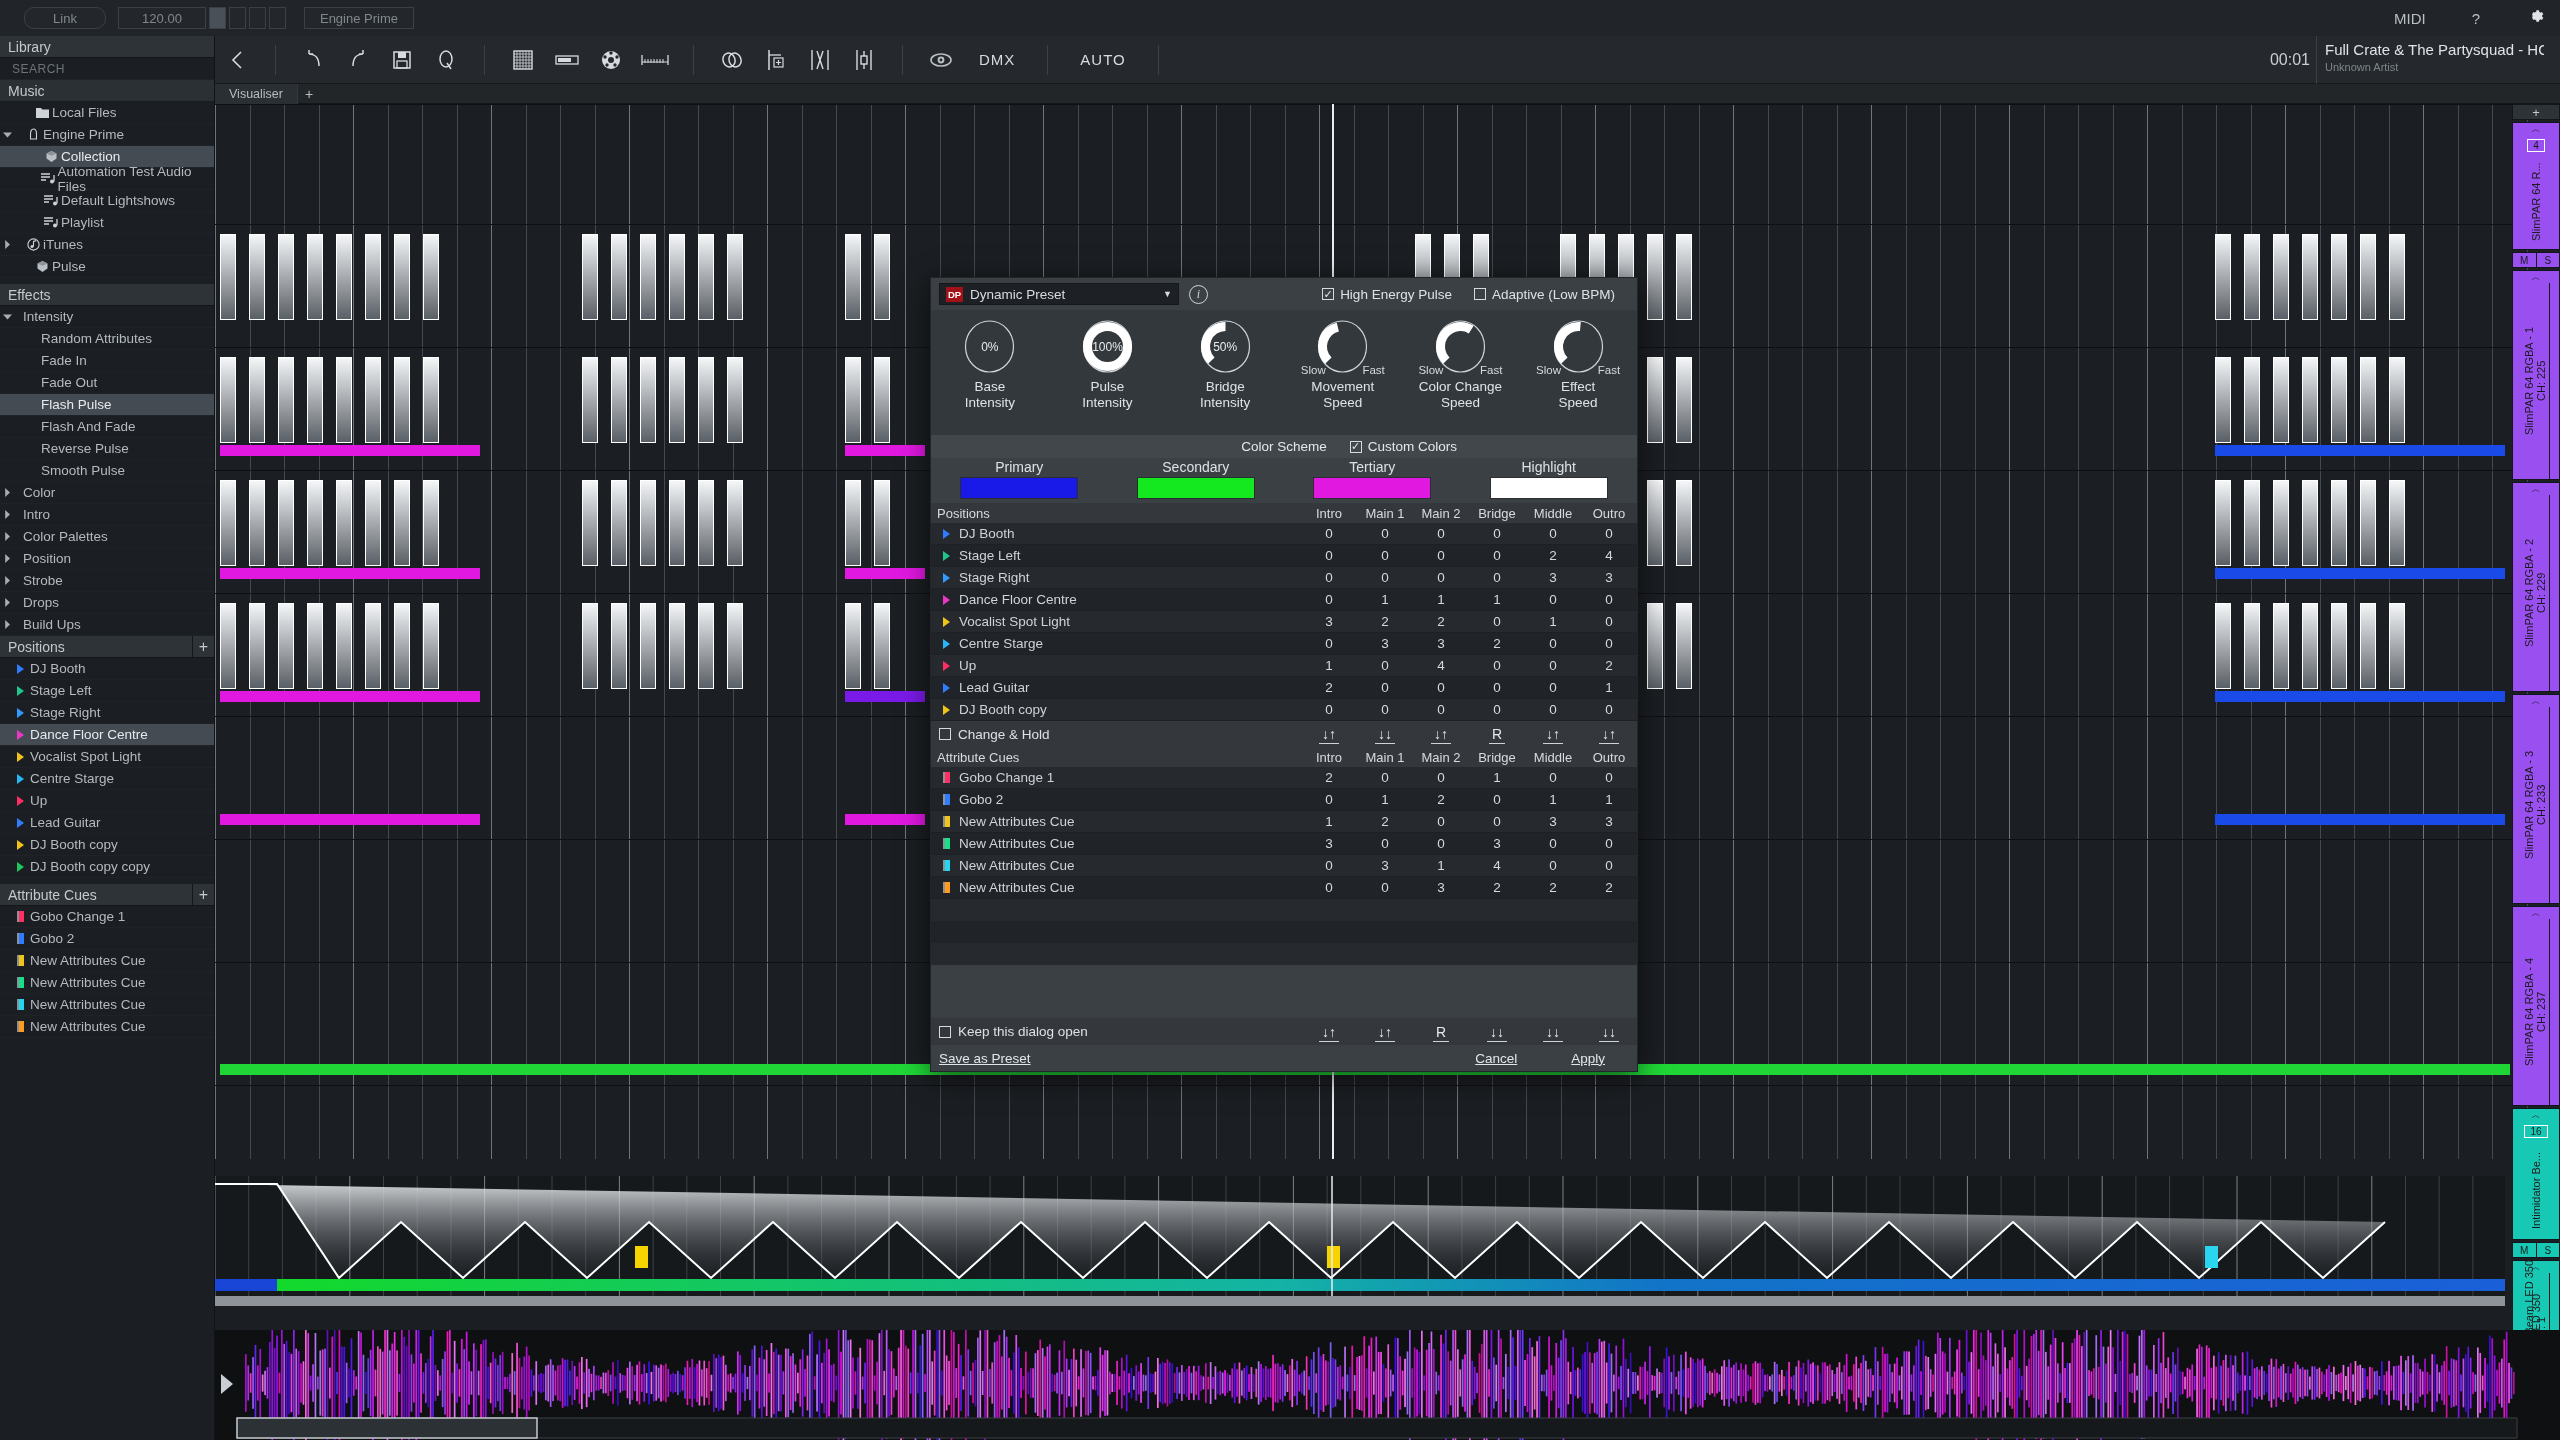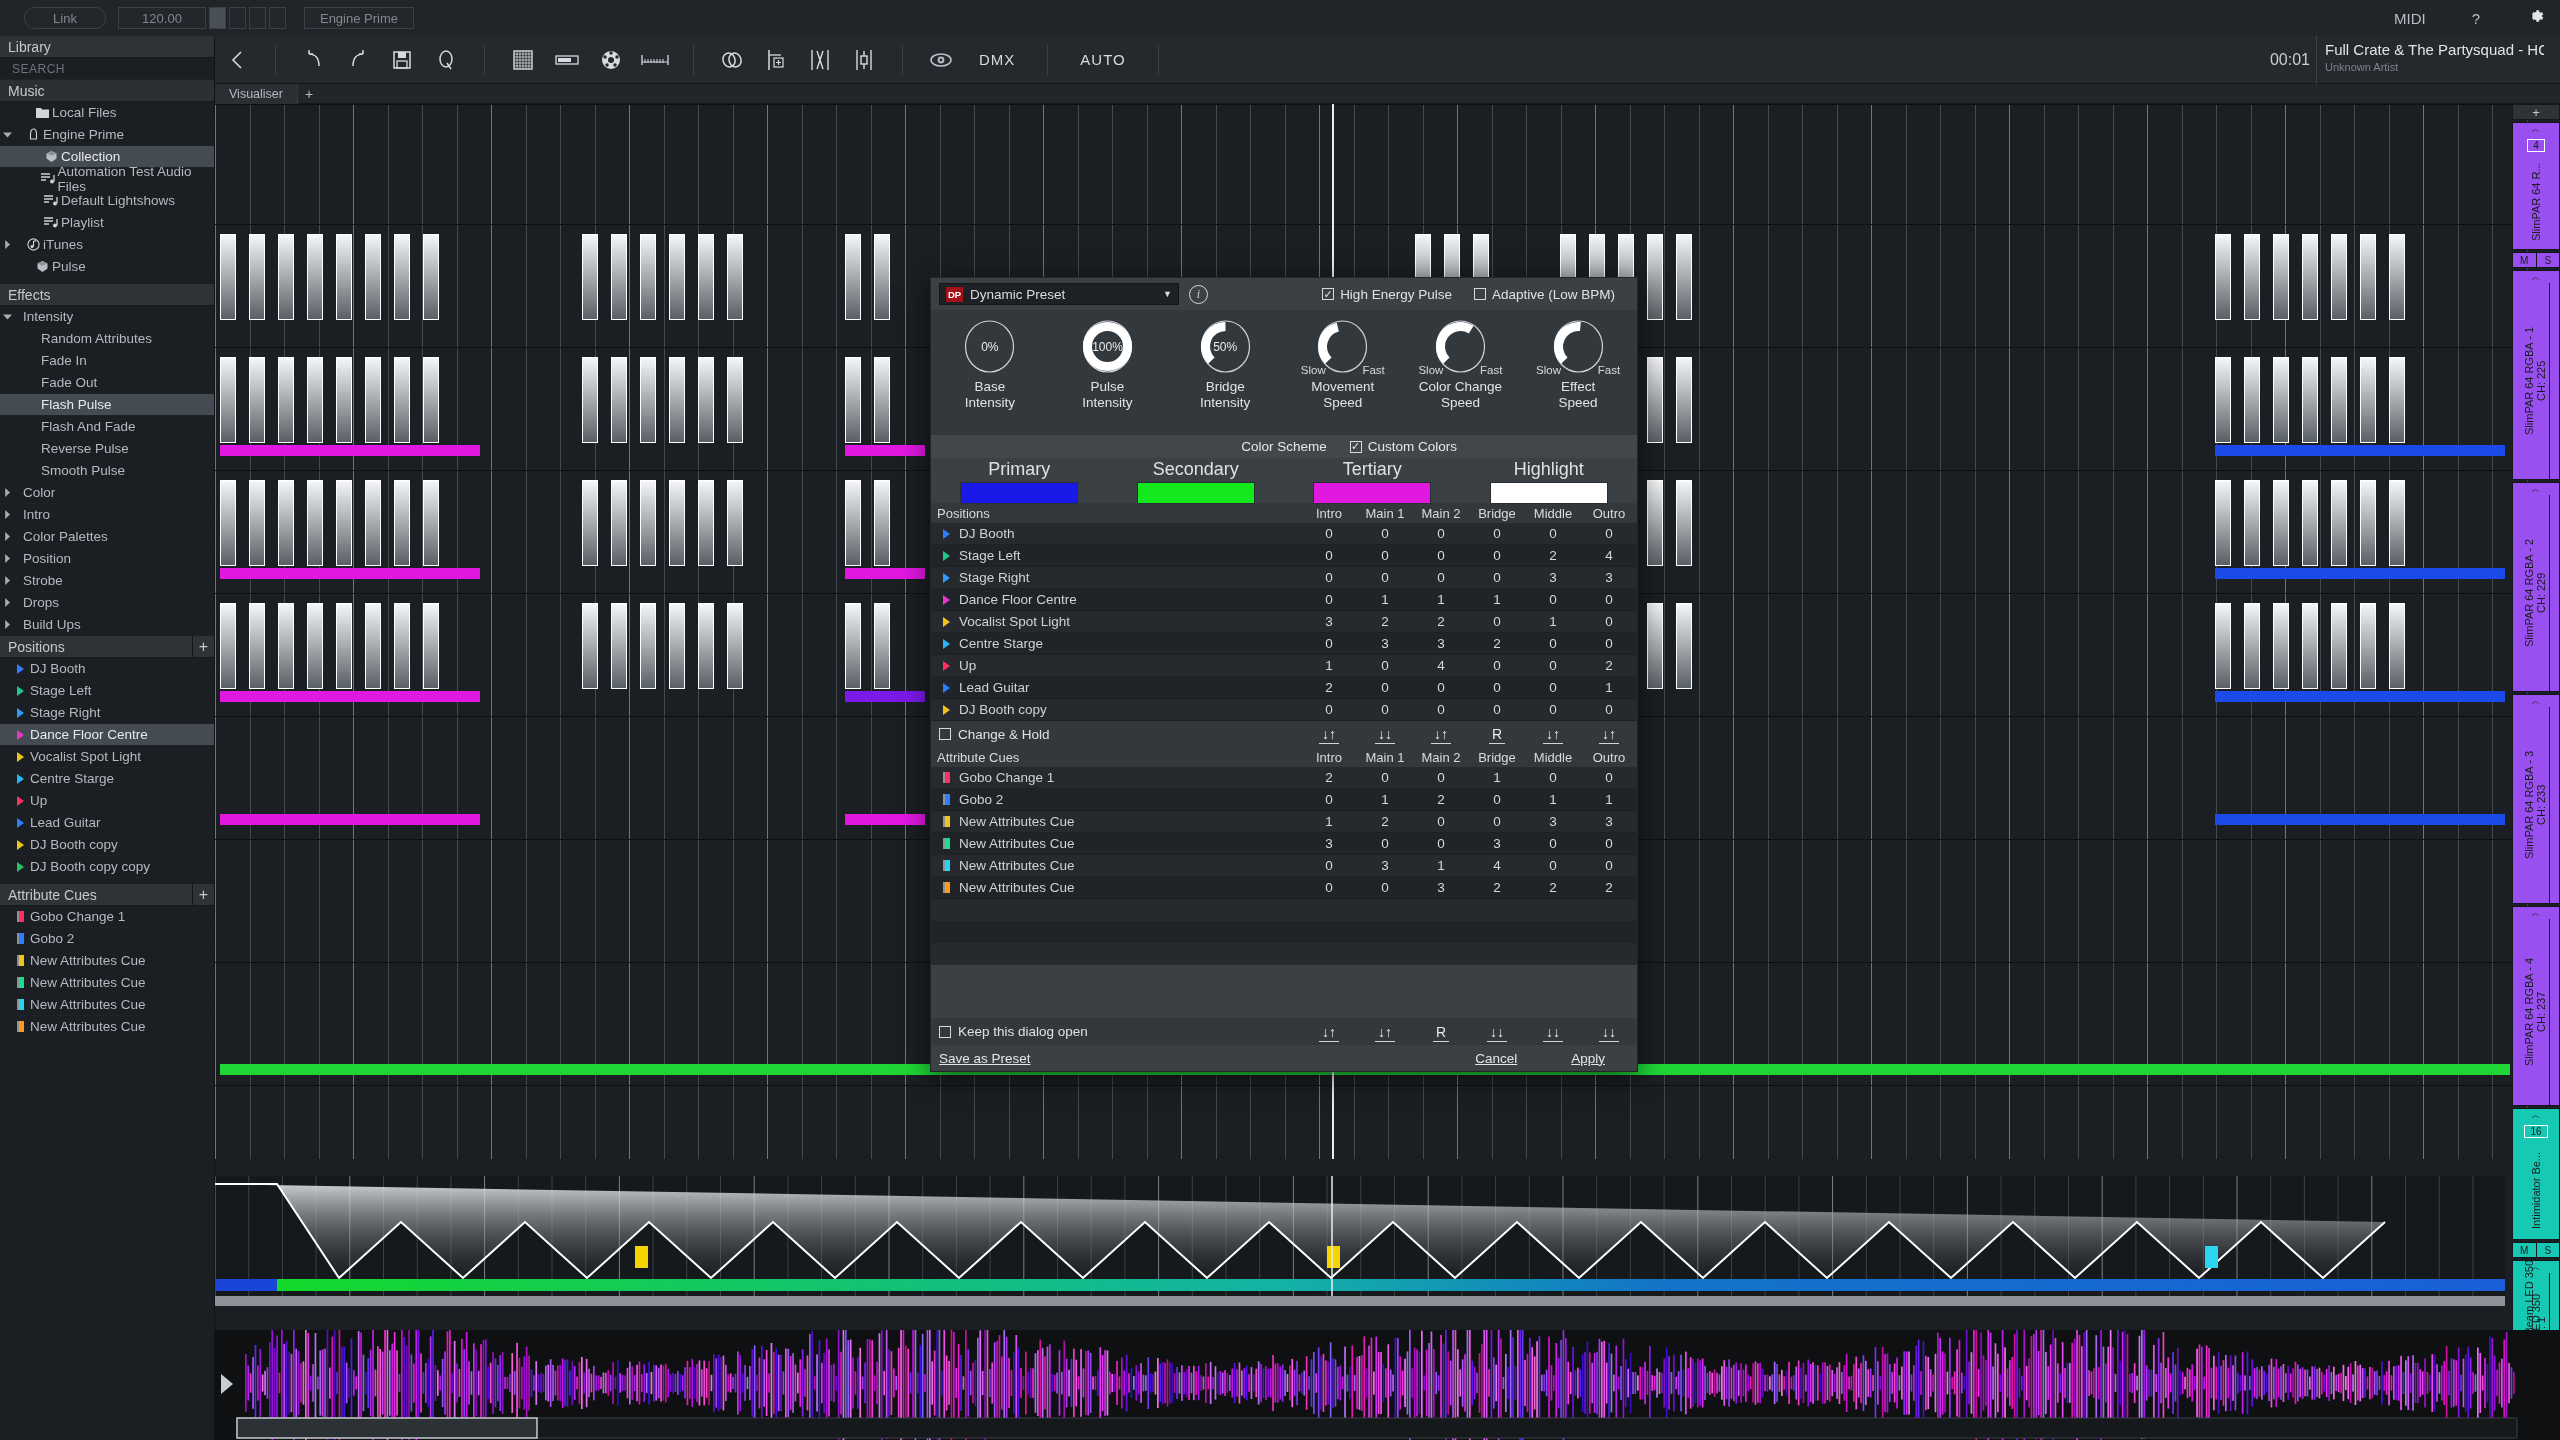--- a/index.html
+++ b/index.html
@@ -76,21 +76,21 @@
   .knobcell { width:108px; text-align:center; position:relative; }
   .knob { width:53px;height:53px;margin:0 auto; position:relative;}
   .knob svg{ display:block; }
   .knobval { position:absolute; inset:0; display:flex;align-items:center;justify-content:center;font-size:12px;color:#e8ecef;}
   .knoblab { margin-top:6px; font-size:13.5px; color:#dfe3e7; line-height:1.15;}
   .sf { position:absolute; top:44px; left:0; right:0; display:flex; justify-content:space-between; padding:0 12px; font-size:11.5px; color:#d6dade;}
   #cs-hdr { height:23px; background:#42474c; display:flex; align-items:center; justify-content:center; gap:0; position:relative; font-size:13.5px; color:#e3e7ea;}
   #cs-custom { position:absolute; right:180px; display:flex; align-items:center; gap:6px; }
   #swatches { height:45px; background:#3b4045; display:flex; }
   .swcell { flex:1; text-align:center; }
-  .swlab { font-size:18px; color:#dde1e5; margin:1px 0 2px; }
+  .swlab { font-size:14px; color:#dde1e5; margin:1px 0 2px; }
   .sw { height:22px; width:118px; margin:0 auto; border:1px solid #2a2e32;}
   .tbl { background:#1f2327; }
   .tbl-hdr { height:20px; background:#34383d; display:flex; align-items:center; font-size:13px; color:#d7dbdf; }
   .tbl-hdr .nm { flex:1; padding-left:6px; }
   .col { width:56px; text-align:center; }
   .trow { height:22px; display:flex; align-items:center; font-size:13.5px; color:#ced3d8; background:#26292e; border-bottom:1px solid #1d2024;}
   .trow:nth-child(even){ background:#202428; }
   .trow .nm { flex:1; display:flex; align-items:center; gap:9px; padding-left:12px; }
   .trow .col { color:#d3d8dc; }
   #ch-row { height:26px; background:#34383d; display:flex; align-items:center; font-size:13.5px; color:#dde1e5; }

